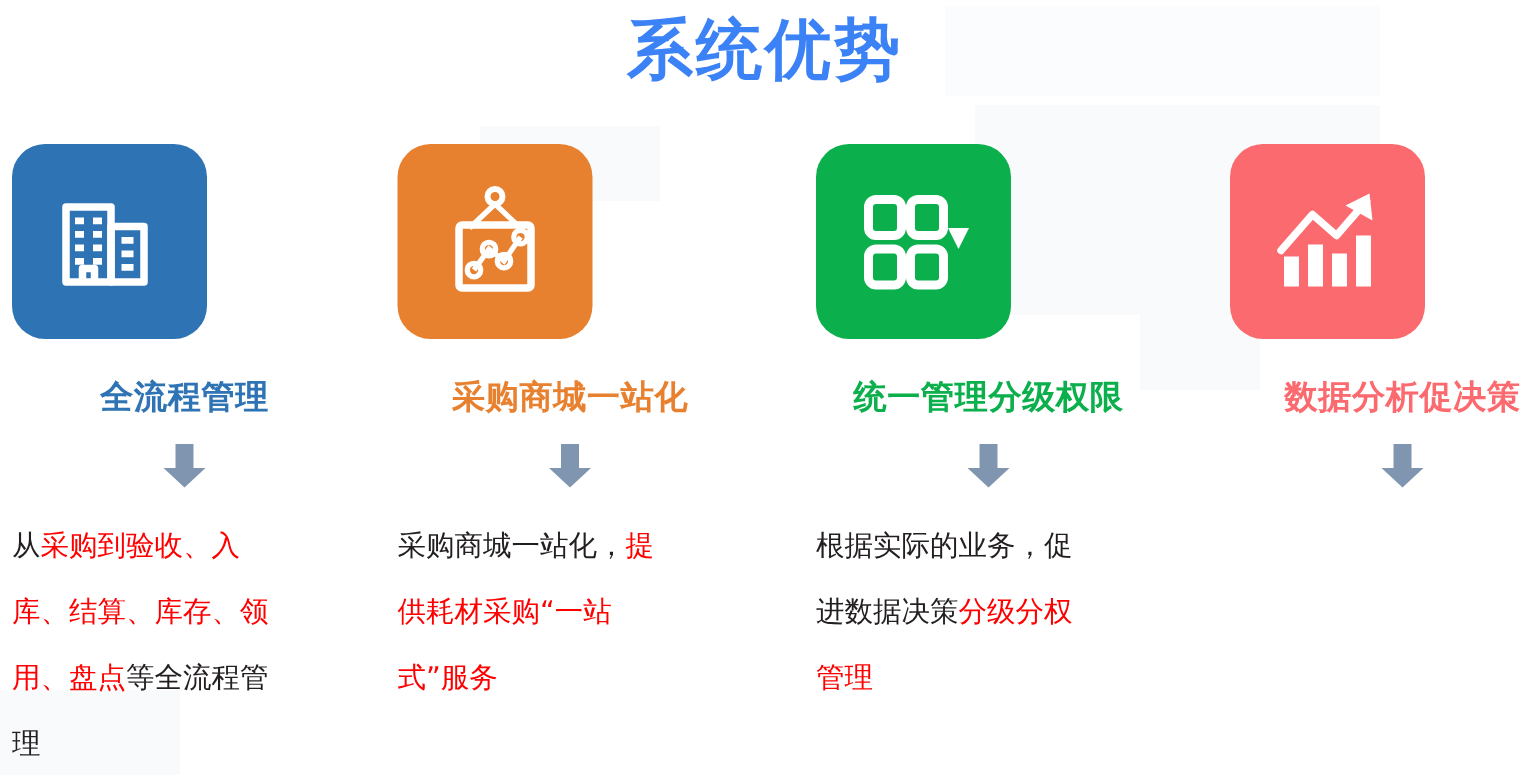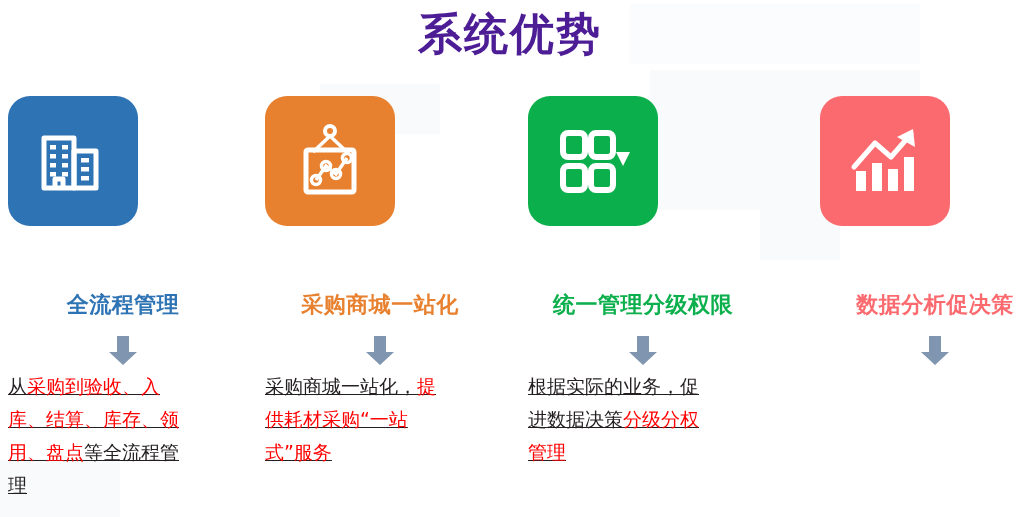--- a/index.html
+++ b/index.html
@@ -19,55 +19,54 @@
   .bg-wm { position:absolute; background:#fbfcfd; pointer-events:none; }
   .bg-wm2 { position:absolute; background:#f8fafb; pointer-events:none; }
 
   #page-title {
     position:absolute;
     top:6px; left:0; width:1020px;
     text-align:center;
     font-size:44px;
     font-weight:bold;
     letter-spacing:2px;
-    color:#4c1d95;
+    color:#3b82f6;
     line-height:1.25;
     white-space:nowrap;
   }
 
   .cards { position:absolute; top:96px; left:0; width:1020px; height:421px; }
 
   .col { position:absolute; top:0; width:230px; }
 
   .icon-tile {
     width:130px; height:130px;
     border-radius:22px;
     display:flex; align-items:center; justify-content:center;
   }
   .icon-tile svg { display:block; }
 
   .card-title {
-    margin-top:64px;
+    margin-top:24px;
     width:100%;
     text-align:center;
     font-size:22px;
     font-weight:bold;
     letter-spacing:0.5px;
     white-space:nowrap;
   }
 
   .arrow { margin-top:12px; width:100%; display:flex; justify-content:center; }
 
   .desc {
-    margin-top:2px;
+    margin-top:14px;
     font-size:19px;
-    line-height:33px;
+    line-height:44px;
     color:#231f20;
     width:185px;
-    text-decoration:underline;
   }
   .desc .hl { color:#ff0000; }
 </style>
 </head>
 <body>
 
 <div id="stage">
 
   <div class="bg-wm" style="left:630px; top:4px; width:290px; height:60px;"></div>
   <div class="bg-wm2" style="left:650px; top:70px; width:270px; height:140px;"></div>
@@ -126,21 +125,21 @@
       </div>
       <div class="card-title" style="color:#e8812f;">采购商城一站化</div>
       <div class="arrow">
         <svg width="36" height="36" viewBox="0 0 36 36">
           <path d="M12 4 h12 v16 h8 L18 33 L4 20 h8 z" fill="#8095b0"></path>
         </svg>
       </div>
       <div class="desc"><span>采购商城一站化，</span><span class="hl">提供耗材采购“一站式”服务</span></div>
     </div>
 
-    <div class="col" style="left:528px;">
+    <div class="col" style="left:544px;">
       <div class="icon-tile" style="background:#0baf4b;">
         <span>
           <svg width="74" height="74" viewBox="0 0 74 74" fill="none">
             <rect x="7" y="9" width="22" height="24" rx="5" stroke="#fff" stroke-width="6" fill="none"></rect>
             <rect x="35" y="9" width="22" height="24" rx="5" stroke="#fff" stroke-width="6" fill="none"></rect>
             <rect x="7" y="42" width="22" height="24" rx="5" stroke="#fff" stroke-width="6" fill="none"></rect>
             <rect x="35" y="42" width="22" height="24" rx="5" stroke="#fff" stroke-width="6" fill="none"></rect>
             <path d="M60 28 L74 28 L67 42 z" fill="#fff"></path>
           </svg>
         </span>

